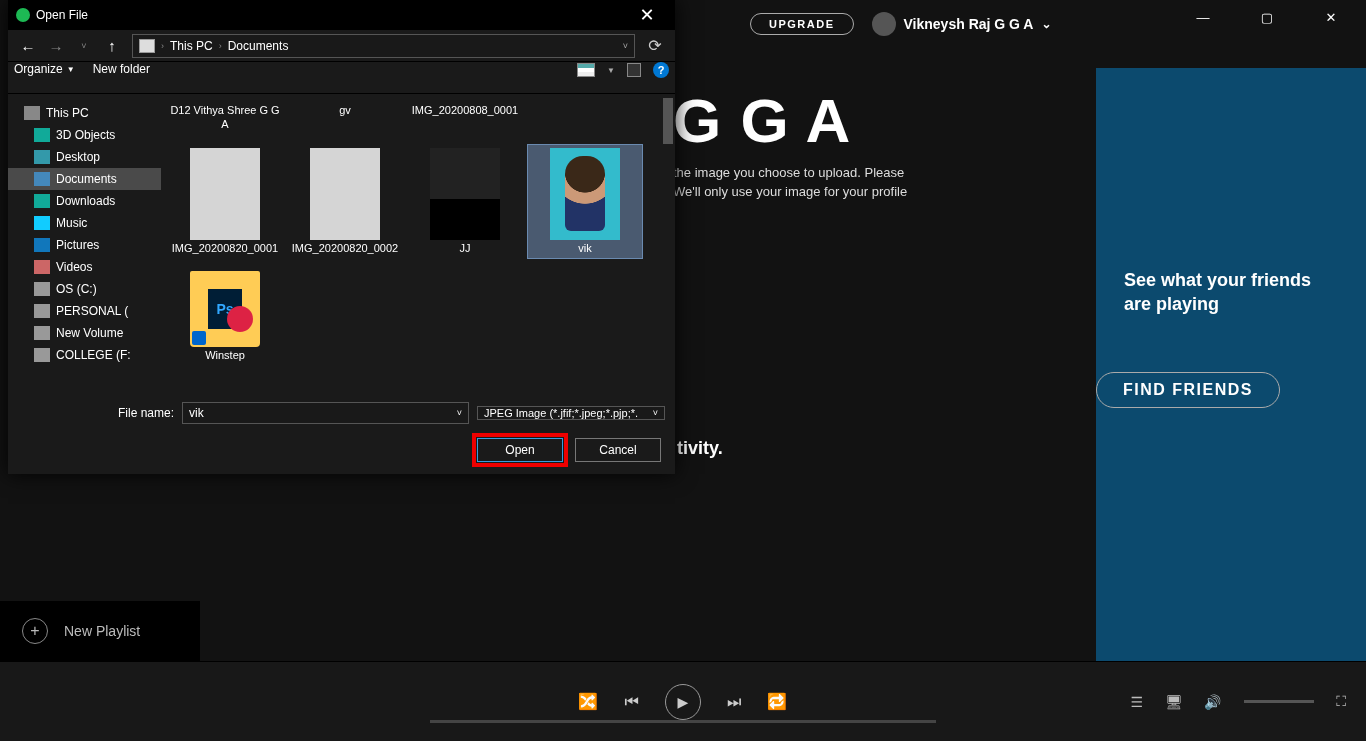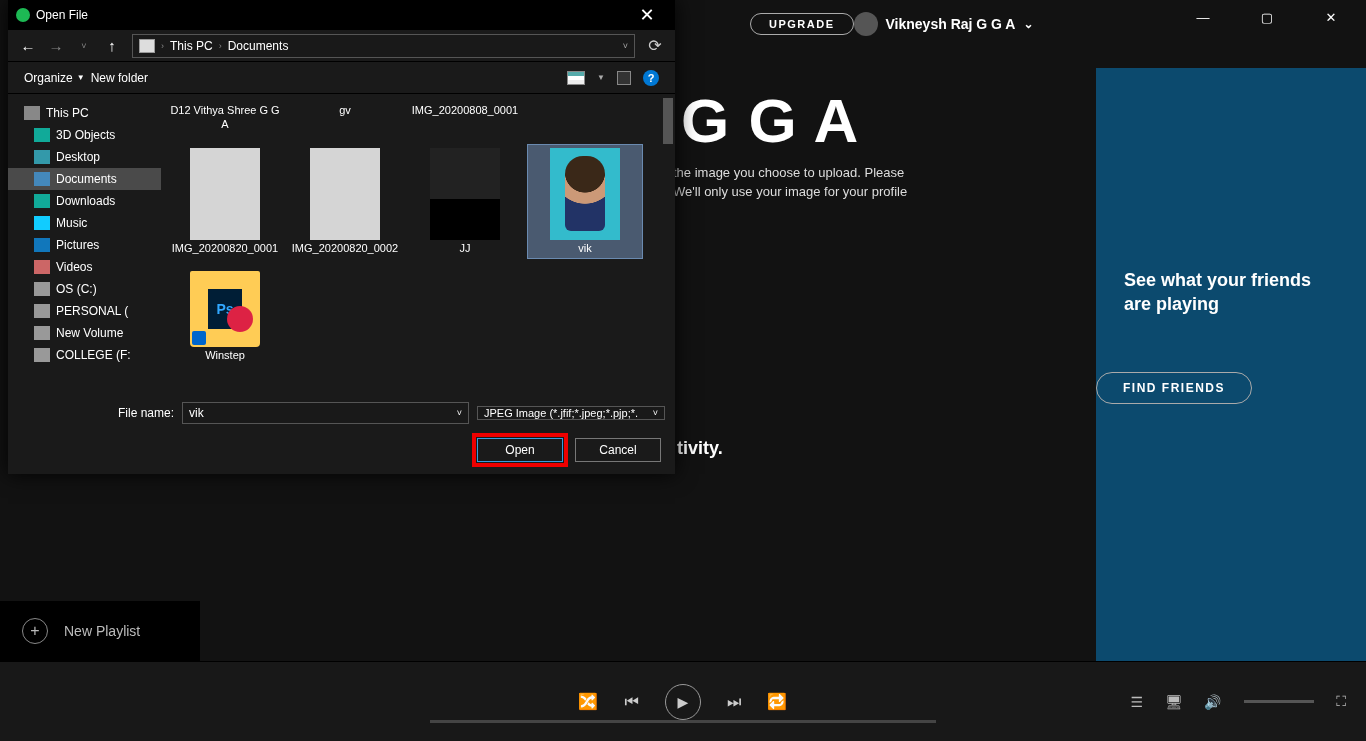--- a/index.html
+++ b/index.html
@@ -2,35 +2,35 @@
 <html><head>
 <meta charset="utf-8">
 <style>
 * { margin: 0; padding: 0; box-sizing: border-box; }
 body { font-family: "Segoe UI", Arial, sans-serif; background: #000; width: 1366px; height: 741px; overflow: hidden; position: relative; color: #fff; }
 
 
 .spotify-app { position: absolute; inset: 0; background: #121212; }
 .spotify-titlebar { position: absolute; top: 0; right: 0; height: 34px; display: flex; align-items: center; gap: 18px; padding-right: 12px; }
 .spotify-titlebar .win-btn { width: 46px; height: 34px; display: flex; align-items: center; justify-content: center; color: #fff; font-size: 13px; }
-.spotify-header { position: absolute; top: 8px; left: 750px; right: 230px; height: 32px; display: flex; align-items: center; }
+.spotify-header { position: absolute; top: 8px; left: 750px; right: 230px; height: 32px; display: flex; align-items: center; gap: 18px; }
 .upgrade-btn { border: 1px solid #aaa; border-radius: 16px; padding: 4px 18px; font-size: 11px; letter-spacing: 1.5px; font-weight: 700; color: #fff; }
 .user-chip { display: flex; align-items: center; gap: 8px; font-size: 14px; font-weight: 600; }
 .avatar { width: 24px; height: 24px; border-radius: 50%; background: #555; }
 .chev { font-size: 12px; }
 
 .profile-area { position: absolute; top: 85px; left: 673px; }
-.profile-title { font-size: 62px; font-weight: 900; letter-spacing: 1px; padding-left: 8px; }
+.profile-title { font-size: 62px; font-weight: 900; letter-spacing: 1px; }
 .profile-help { font-size: 13px; color: #ddd; margin-top: 8px; line-height: 1.45; }
 
 .activity-line { position: absolute; top: 438px; left: 677px; font-size: 18px; font-weight: 700; }
 
 .friends-panel { position: absolute; top: 68px; right: 0; width: 270px; bottom: 80px; background: #0c4a6e; padding-top: 200px; text-align: left; }
 .friends-title { font-size: 18px; font-weight: 700; line-height: 1.35; padding: 0 28px; }
-.find-btn { display: inline-block; margin-top: 55px; border: 1px solid #aaa; border-radius: 18px; padding: 8px 26px; font-size: 12px; letter-spacing: 1.5px; font-weight: 700; }
+.find-btn { display: inline-block; margin-top: 55px; border: 1px solid #aaa; border-radius: 18px; padding: 8px 26px; font-size: 16px; letter-spacing: 1.5px; font-weight: 700; }
 
 .sidebar-bottom { position: absolute; left: 0; bottom: 80px; width: 200px; height: 60px; background: #000; display: flex; align-items: center; padding-left: 22px; gap: 16px; }
 .plus-circ { width: 26px; height: 26px; border: 1px solid #888; border-radius: 50%; display: flex; align-items: center; justify-content: center; font-size: 16px; color: #bbb; }
 
 .player { position: absolute; left: 0; right: 0; bottom: 0; height: 80px; background: #181818; border-top: 1px solid #000; display: flex; align-items: center; justify-content: center; }
 .player-ctrls { display: flex; align-items: center; gap: 26px; color: #ccc; }
 .play-btn { width: 36px; height: 36px; border: 1px solid #999; border-radius: 50%; display: flex; align-items: center; justify-content: center; font-size: 14px; color: #ccc; }
 .progress { position: absolute; bottom: 18px; left: 430px; right: 430px; height: 3px; background: #444; }
 .player-right { position: absolute; right: 20px; display: flex; align-items: center; gap: 22px; color: #bbb; font-size: 14px; }
 
@@ -41,21 +41,21 @@
 .dlg-close { margin-left: auto; width: 40px; text-align: center; font-size: 18px; font-family: Arial; }
 .dlg-nav { height: 32px; display: flex; align-items: center; padding: 0 8px; gap: 4px; border-bottom: 1px solid #000; }
 .nav-arrow { width: 24px; text-align: center; color: #888; font-size: 15px; }
 .nav-arrow.on { color: #fff; }
 .nav-path { flex: 1; background: #191919; border: 1px solid #555; height: 24px; display: flex; align-items: center; padding: 0 6px; font-size: 12px; gap: 6px; margin: 0 4px; }
 .nav-path .sep { color: #888; font-size: 9px; }
 .refresh { width: 24px; text-align: center; color: #ccc; }
 .search-box { width: 198px; background: #191919; border: 1px solid #555; height: 24px; display: flex; align-items: center; padding: 0 6px; font-size: 12px; color: #888; }
 .search-box .mag { margin-left: auto; color: #999; }
 
-.dlg-toolbar { height: 32px; display: flex; align-items: center; padding: 0 16px; gap: 6px; font-size: 12px; border-bottom: 1px solid #000; }
+.dlg-toolbar { height: 32px; display: flex; align-items: flex-start; padding: 0 6px; gap: 18px; font-size: 12px; border-bottom: 1px solid #000; }
 .org { display: flex; align-items: center; gap: 4px; }
 .tool-right { margin-left: auto; display: flex; align-items: center; gap: 12px; }
 .view-ico { width: 18px; height: 14px; background: linear-gradient(to bottom, #5aa 33%, #fff 33%, #fff 66%, #eee 66%); border: 1px solid #888; }
 .help-ico { width: 16px; height: 16px; border-radius: 50%; background: #0078d4; color: #fff; display: flex; align-items: center; justify-content: center; font-size: 11px; font-weight: 700; }
 .preview-ico { width: 14px; height: 14px; background: #333; border: 1px solid #888; }
 
 .dlg-body { display: flex; height: 300px; }
 .tree { width: 153px; padding: 8px 0; font-size: 12px; overflow: hidden; }
 .tree-item { display: flex; align-items: center; gap: 6px; padding: 4px 8px 4px 26px; white-space: nowrap; }
 .tree-item.sel { background: #4a4a4a; }

